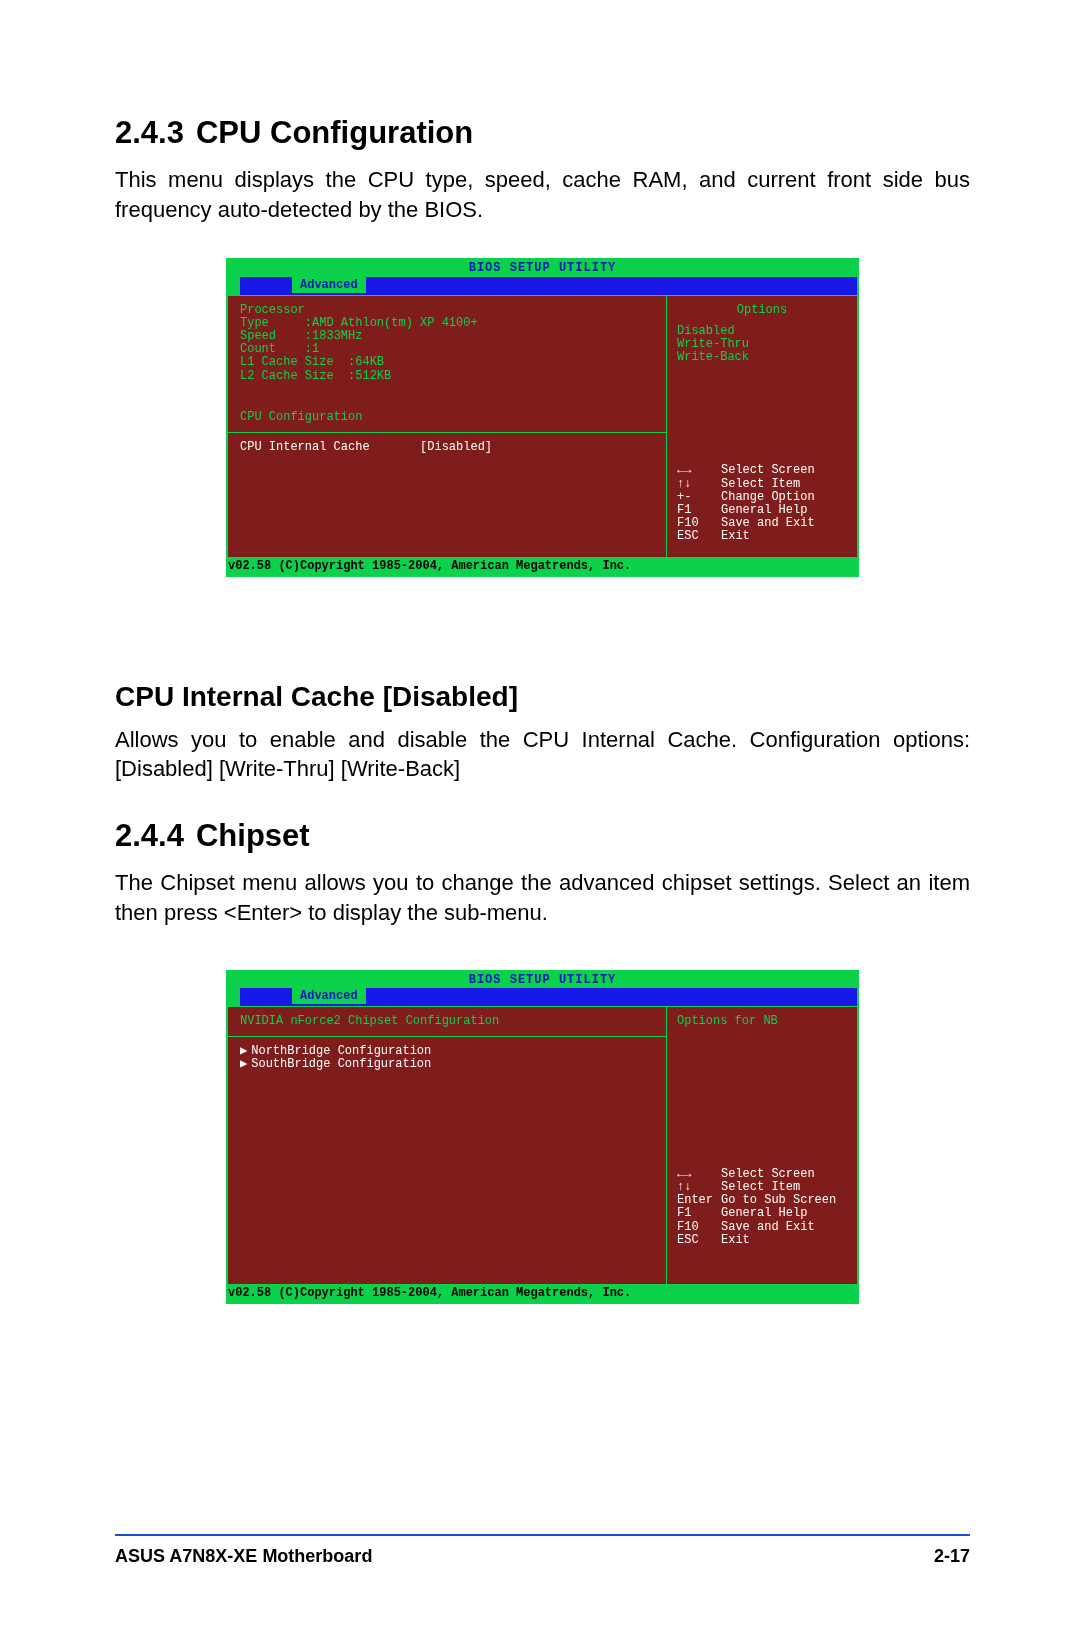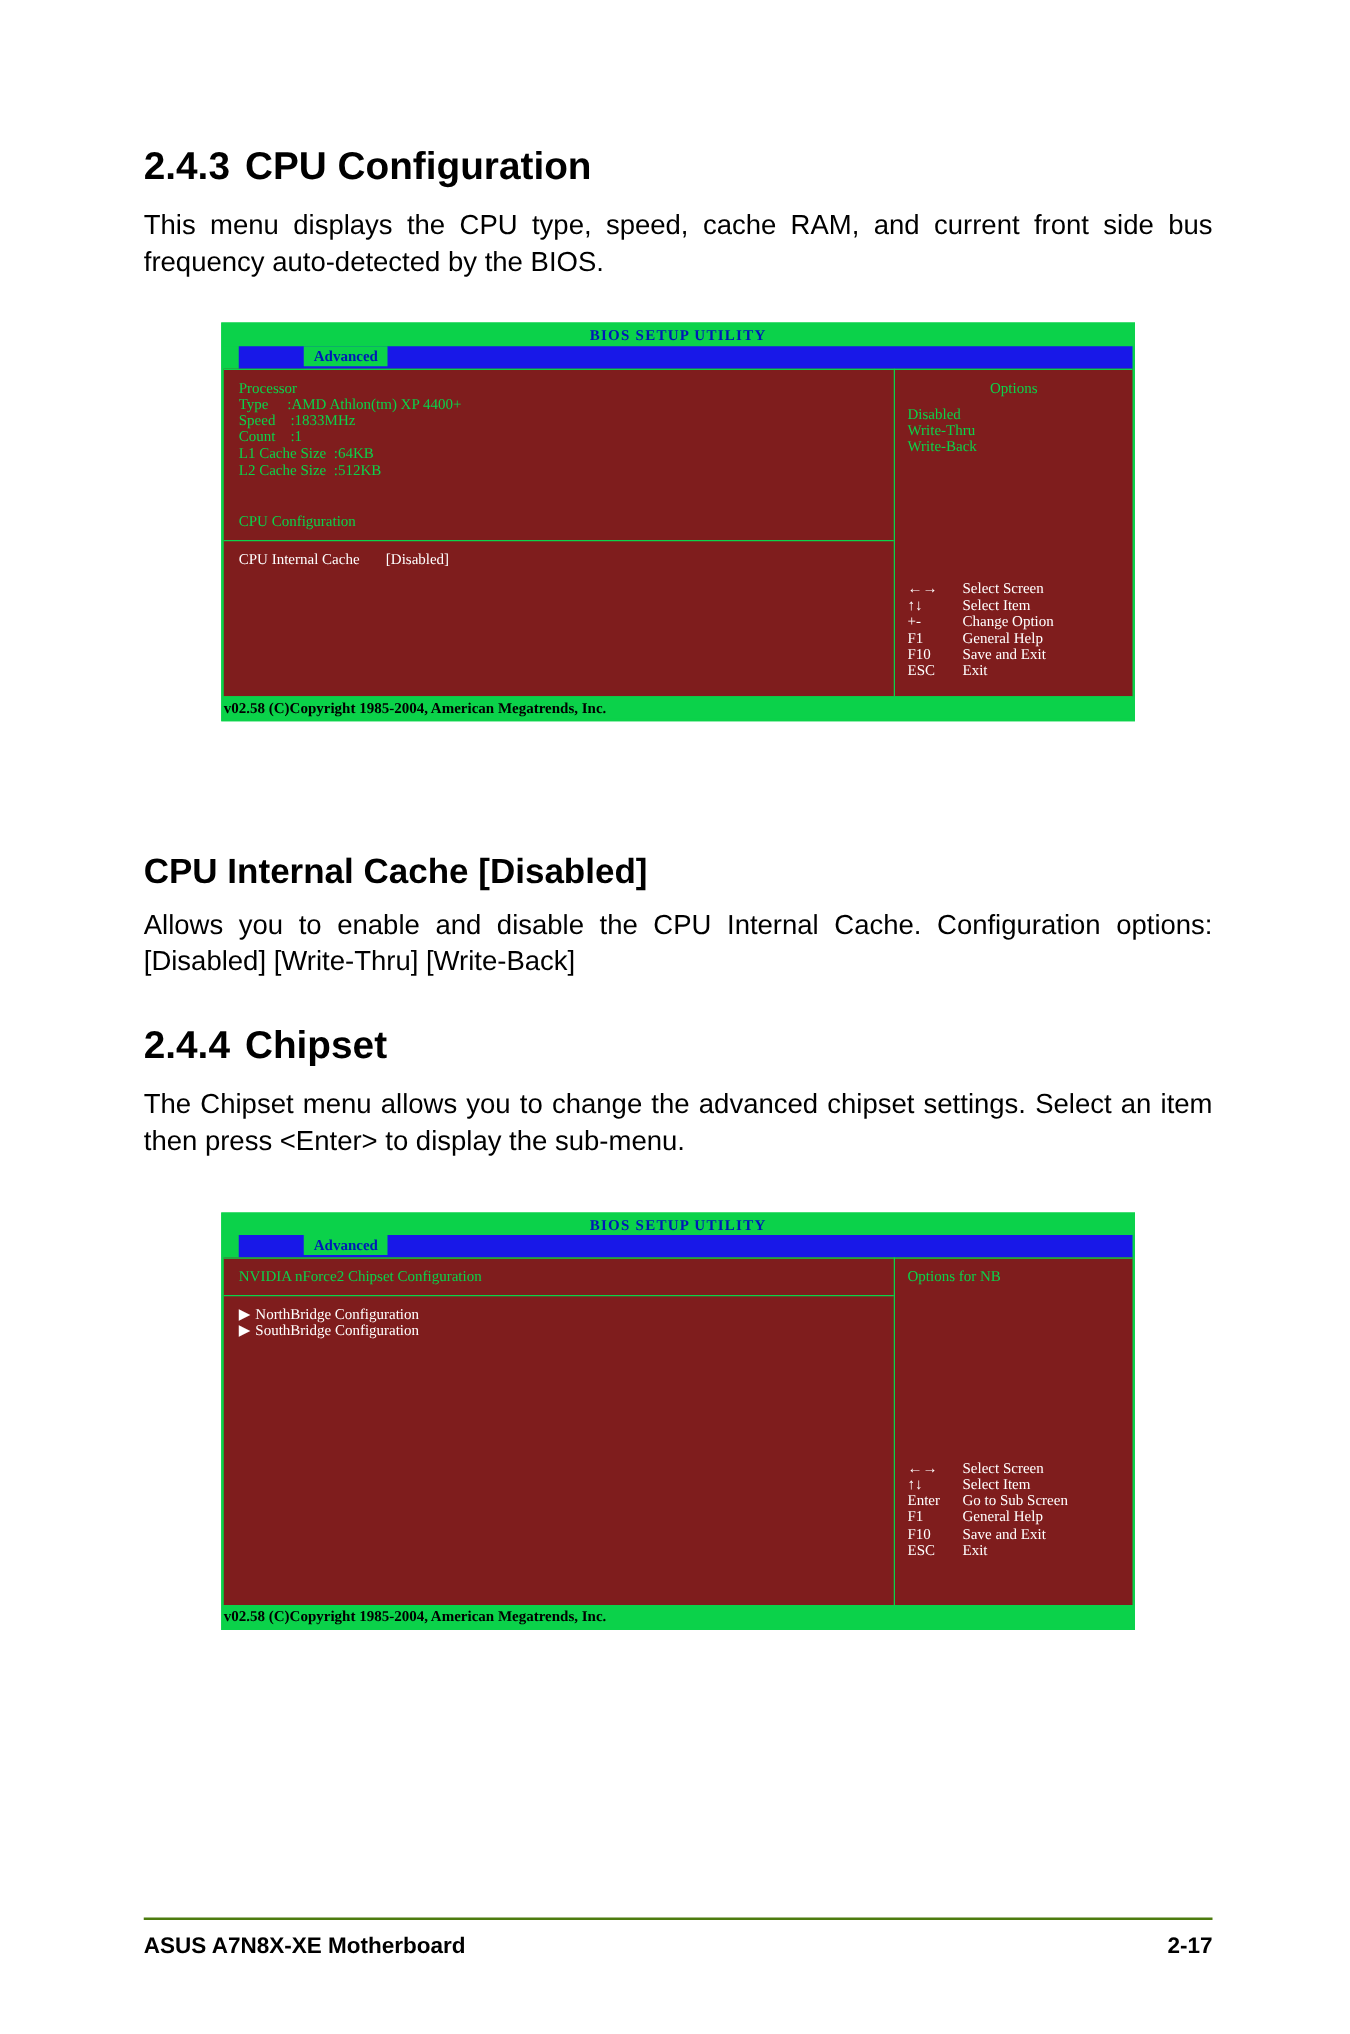--- a/index.html
+++ b/index.html
@@ -31,25 +31,25 @@
   }
   .sub-heading {
     font-size: 28px;
     font-weight: bold;
     margin-top: 54px;
     margin-bottom: 12px;
   }
 
   
   .bios-box {
-    width: 731px;
+    width: 633px;
     margin: 0 auto 0 auto;
     border: 2px solid #0bd24a;
     background: #0bd24a;
-    font-family: Liberation Serif, serif;
+    font-family: Liberation Mono, monospace;
     font-size: 12px;
     line-height: 1.1;
   }
   .bios-header {
     background: #0bd24a;
     color: #0018b8;
     text-align: center;
     font-weight: bold;
     padding: 2px 0 1px 0;
     letter-spacing: 1px;
@@ -129,21 +129,21 @@
     margin-top: 6px;
   }
   .submenu-item { white-space: nowrap; }
 
   
   .page-footer {
     position: absolute;
     bottom: 60px;
     left: 115px;
     right: 110px;
-    border-top: 2px solid #4d7c0f;
+    border-top: 2px solid #1d4ed8;
     padding-top: 10px;
     display: flex;
     justify-content: space-between;
     font-size: 18px;
     font-weight: bold;
   }
 
   .gap-before-bios1 { height: 12px; }
   .gap-after-bios1 { height: 50px; }
   .gap-before-bios2 { height: 20px; }
@@ -168,21 +168,21 @@
 
   <div class="bios-box">
     <div class="bios-header">BIOS SETUP UTILITY</div>
     <div class="bios-tabbar">
       <span class="bios-tab-active">Advanced</span>
     </div>
     <div class="bios-body">
       <div class="bios-left">
         <div class="bios-left-content">
           <div class="cpu-row">Processor</div>
-          <div class="cpu-row"><span>Type</span>     <span>:AMD Athlon(tm) XP 4400+</span></div>
+          <div class="cpu-row"><span>Type</span>     <span>:AMD Athlon(tm) XP 4100+</span></div>
           <div class="cpu-row"><span>Speed</span>    <span>:1833MHz</span></div>
           <div class="cpu-row"><span>Count</span>    <span>:1</span></div>
           <div class="cpu-row"><span>L1 Cache Size</span>  <span>:64KB</span></div>
           <div class="cpu-row"><span>L2 Cache Size</span>  <span>:512KB</span></div>
           <div style="height:28px"></div>
           <div class="cpu-row">CPU Configuration</div>
           <div class="bios-divider"></div>
           <div class="bios-item-sel"><span>CPU Internal Cache</span>       <span>[Disabled]</span></div>
         </div>
       </div>

